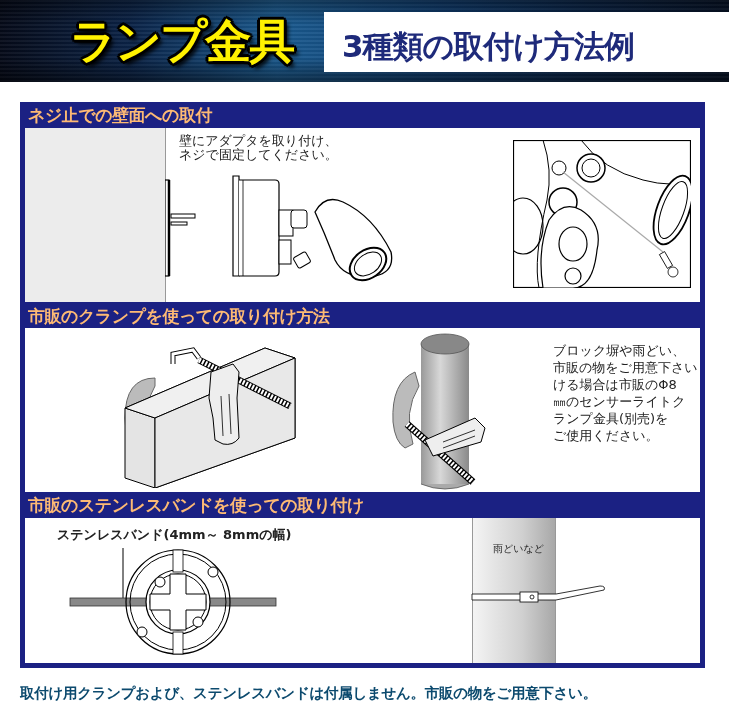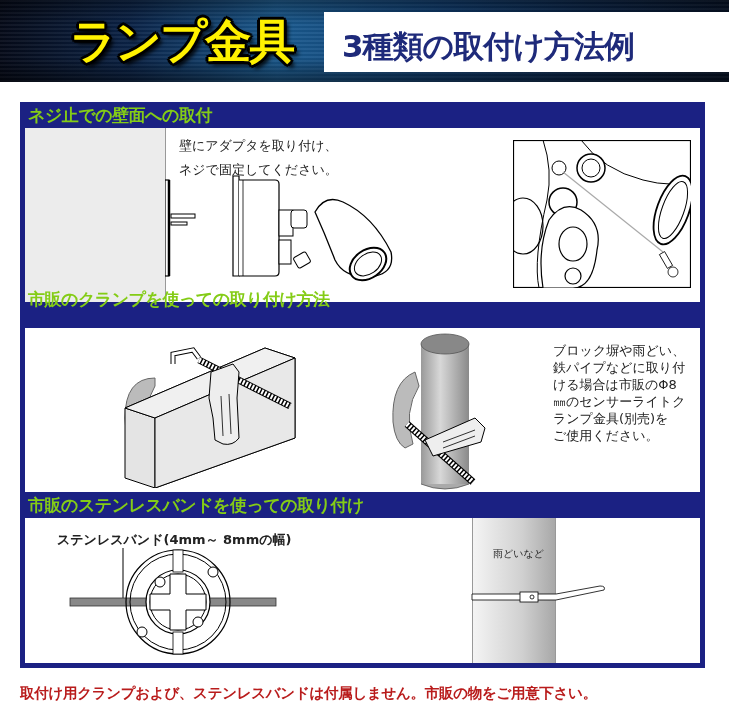--- a/index.html
+++ b/index.html
@@ -13,29 +13,29 @@
     background:linear-gradient(180deg, rgba(0,0,0,0.35) 0%, rgba(0,0,0,0) 30%, rgba(0,0,0,0) 70%, rgba(0,0,0,0.45) 100%); }
   .banner-title { position:absolute; left:70px; top:6px; z-index:2; font-size:46px; font-weight:bold;
     color:#fff200; letter-spacing:-2px; line-height:70px;
     text-shadow: 0 0 3px #000, 2px 2px 0 #000, -2px -2px 0 #000, 2px -2px 0 #000, -2px 2px 0 #000,
                  3px 0 0 #000, -3px 0 0 #000, 0 3px 0 #000, 0 -3px 0 #000, 4px 4px 4px #000; }
   .banner-box { position:absolute; left:324px; top:12px; width:405px; height:60px; background:#ffffff; z-index:2; }
   .banner-subtitle { position:absolute; left:18px; top:14px; font-size:31px; font-weight:bold; color:#1e2a7a; letter-spacing:-1px; }
 
   .panel { position:absolute; left:20px; top:102px; width:685px; height:566px; background:#1b2183; }
   .sec-head { position:absolute; left:0; width:685px; height:26px; }
-  .sec-head span { position:absolute; left:8px; top:2px; font-size:17px; font-weight:bold; color:#84cc16; letter-spacing:-0.5px; }
+  .sec-head span { position:absolute; left:8px; top:2px; font-size:17px; font-weight:bold; color:#fdba74; letter-spacing:-0.5px; }
   .sec-body { position:absolute; left:5px; width:675px; background:#ffffff; overflow:hidden; }
 
   .s1 { top:26px; height:174px; }
   .s2 { top:226px; height:164px; }
   .s3 { top:416px; height:145px; }
 
-  .txt { position:absolute; font-size:13px; color:#222; line-height:24px; white-space:pre-line; }
-  .footer { position:absolute; left:20px; top:684px; font-size:14.5px; font-weight:bold; color:#b91c1c; letter-spacing:-0.3px; }
+  .txt { position:absolute; font-size:13px; color:#222; line-height:14px; white-space:pre-line; }
+  .footer { position:absolute; left:20px; top:684px; font-size:14.5px; font-weight:bold; color:#0c4a6e; letter-spacing:-0.3px; }
   svg { position:absolute; }
 </style>
 </head>
 <body>
 
 <div class="banner">
   <div class="banner-title">ランプ金具</div>
   <div class="banner-box">
     <div class="banner-subtitle">3種類の取付け方法例</div>
   </div>
@@ -82,21 +82,21 @@
       <circle cx="60" cy="136" r="8" fill="#fff" stroke="#000" stroke-width="1.2"></circle>
       <ellipse cx="10" cy="86" rx="20" ry="28" fill="none" stroke="#000" stroke-width="1.2"></ellipse>
       <ellipse cx="160" cy="70" rx="16" ry="36" transform="rotate(20 160 70)" fill="#fff" stroke="#000" stroke-width="1.8"></ellipse>
       <ellipse cx="160" cy="70" rx="11" ry="30" transform="rotate(20 160 70)" fill="none" stroke="#000" stroke-width="1"></ellipse>
       <line x1="50" y1="32" x2="150" y2="112" stroke="#aaa" stroke-width="1.2"></line>
       <rect x="150" y="112" width="6" height="16" fill="#fff" stroke="#000" stroke-width="0.8" transform="rotate(-30 153 120)"></rect>
       <circle cx="160" cy="132" r="5" fill="#fff" stroke="#000" stroke-width="0.8"></circle>
     </svg>
   </div>
 
-  <div class="sec-head" style="top:184px;">
+  <div class="sec-head" style="top:201px;">
     <span>市販のクランプを使っての取り付け方法</span>
   </div>
   <div class="sec-body s2">
     <svg style="left:90px;top:10px;" width="190" height="150" viewBox="0 0 190 150">
       <path d="M40 40 Q10 40 10 80 Q10 100 20 110 L30 105 Q22 80 40 48 Z" fill="#bbb" stroke="#666" stroke-width="1"></path>
       <path d="M10 70 L150 10 L180 20 L180 100 L40 150 L10 140 Z" fill="#e4e4e4" stroke="#000" stroke-width="1"></path>
       <path d="M10 70 L40 80 L180 20" fill="none" stroke="#000" stroke-width="1"></path>
       <line x1="40" y1="80" x2="40" y2="150" stroke="#000" stroke-width="1"></line>
       <path d="M10 70 L150 10 L180 20 L40 80 Z" fill="#f0f0f0" stroke="#000" stroke-width="1"></path>
       <path d="M40 80 L180 20 L180 100 L40 150 Z" fill="#e8e8e8" stroke="#000" stroke-width="1"></path>
@@ -121,21 +121,21 @@
         </defs>
       <ellipse cx="60" cy="12" rx="24" ry="10" fill="#888" stroke="#555" stroke-width="0.8"></ellipse>
       <path d="M36 152 Q60 162 84 152" fill="#aaa" stroke="#555" stroke-width="0.8"></path>
       <line x1="22" y1="92" x2="88" y2="150" stroke="#000" stroke-width="7"></line>
       <line x1="22" y1="92" x2="88" y2="150" stroke="#fff" stroke-width="5" stroke-dasharray="2 1.5"></line>
       <path d="M40 108 L90 86 L100 96 L96 110 L48 124 Z" fill="#eee" stroke="#000" stroke-width="1"></path>
       <line x1="58" y1="110" x2="90" y2="98" stroke="#000" stroke-width="0.8"></line>
       <line x1="58" y1="116" x2="90" y2="104" stroke="#000" stroke-width="0.8"></line>
     </svg>
     <div class="txt" style="left:528px;top:14px;line-height:17px;">ブロック塀や雨どい、
-鉄パイプなどに取り付
+市販の物をご用意下さい
 ける場合は市販のΦ8
 ㎜のセンサーライトク
 ランプ金具(別売)を
 ご使用ください。</div>
   </div>
 
   <div class="sec-head" style="top:390px;">
     <span>市販のステンレスバンドを使っての取り付け</span>
   </div>
   <div class="sec-body s3">

